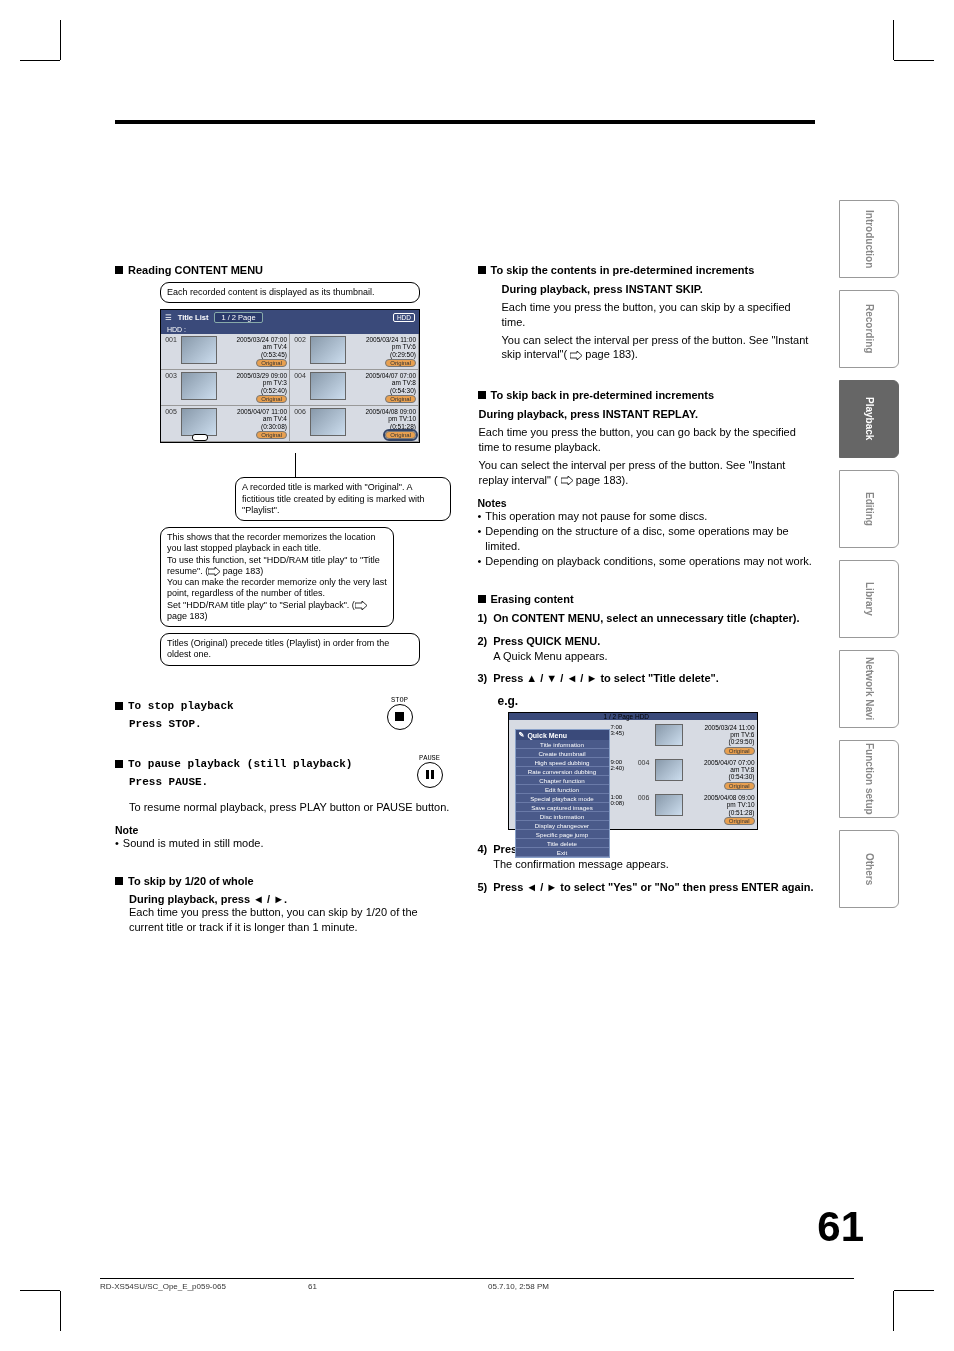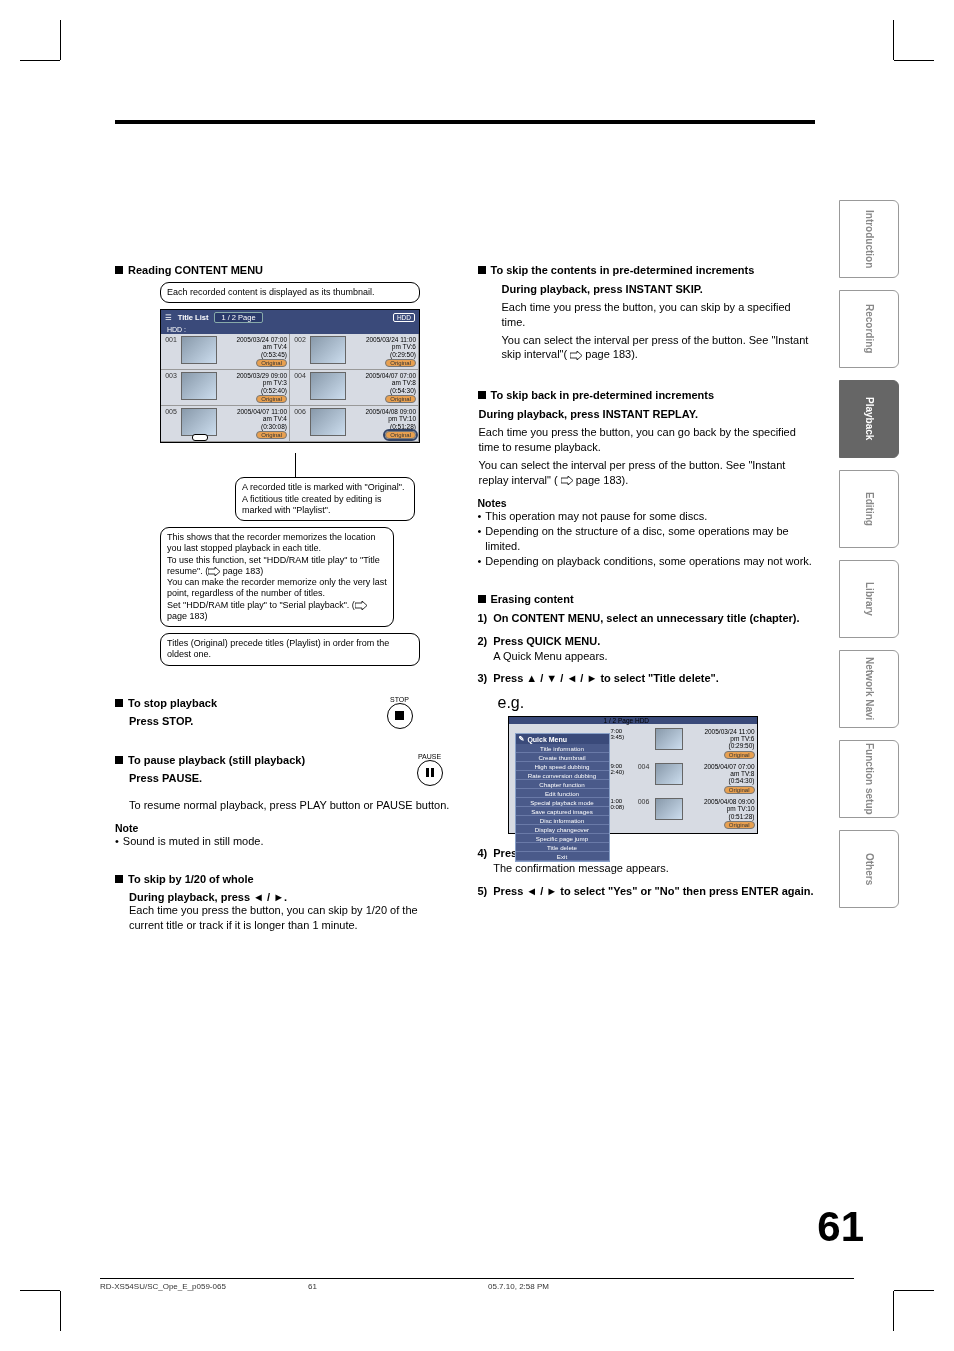--- a/index.html
+++ b/index.html
@@ -125,21 +125,21 @@
   }
   .cm-info { font-size: 6.5px; line-height:1.1; text-align:right; flex:1; }
   .cm-info .orig {
     border:1px solid #777; border-radius:6px;
     background:#e8a050; color:#333;
     display:inline-block; padding:0 4px; margin-top:1px;
     font-size:6px;
   }
   .cm-info .orig.sel { outline: 2px solid #346; }
   .leader-line { height: 24px; border-left: 1px solid #000; margin-left: 180px; }
-  .mid-callout { margin-left: 120px; width: 180px; }
+  .mid-callout { margin-left: 120px; width: 216px; }
   .btn-circle {
     width: 26px; height: 26px; border:1.5px solid #000; border-radius:50%;
     display:flex; align-items:center; justify-content:center;
     position: relative;
   }
   .btn-circle .stop-sq { width:9px; height:9px; background:#000; }
   .btn-circle .pause { display:flex; gap:2px; }
   .btn-circle .pause span { width:3px; height:9px; background:#000; }
   .btn-label { font-size:7px; text-align:center; }
   .note-head { font-weight: bold; font-size: 10.5px; margin-top: 10px; }
@@ -214,21 +214,21 @@
     display:flex;
     font-size: 8px;
     color:#333;
   }
   .footer .f1 { width: 208px; }
   .footer .f2 { width: 180px; }
   .arrow-icon { display:inline-block; width:12px; height:9px; vertical-align:middle; }
   .arrow-icon svg { display:block; }
   .spacer { height: 24px; }
   .spacer-sm { height: 12px; }
-  .flex-sp { display:flex; justify-content:space-between; align-items:center; }
+  .flex-sp { display:flex; justify-content:space-between; align-items:flex-end;font-family:Liberation Mono, monospace; }
 </style>
 </head>
 <body>
 
 <div class="crop-mark tl-h"></div>
 <div class="crop-mark tl-v"></div>
 <div class="crop-mark tr-h"></div>
 <div class="crop-mark tr-v"></div>
 <div class="crop-mark bl-h"></div>
 <div class="crop-mark bl-v"></div>
@@ -434,21 +434,21 @@
         <span>
           <span class="sub-bold">Press QUICK MENU.</span><br>
           <span>A Quick Menu appears.</span>
         </span>
       </div>
       <div class="ol-item">
         <span class="num">3)</span>
         <span class="sub-bold">Press ▲ / ▼ / ◄ / ► to select "Title delete".</span>
       </div>
 
-      <div style="margin-left:20px; font-size:16px;">e.g.</div>
+      <div style="margin-left:20px; font-size:12px;font-weight:bold;">e.g.</div>
       <div class="eg-img">
         <div class="cm-head">
           <span></span><span class="title"></span>
           <span class="page" style="margin-left:95px;">1 / 2  Page</span>
           <span class="hdd-badge">HDD</span>
         </div>
         <div class="qm-overlay">
           <div class="qm-head">
               <span>✎</span>
               <span>Quick Menu</span>

